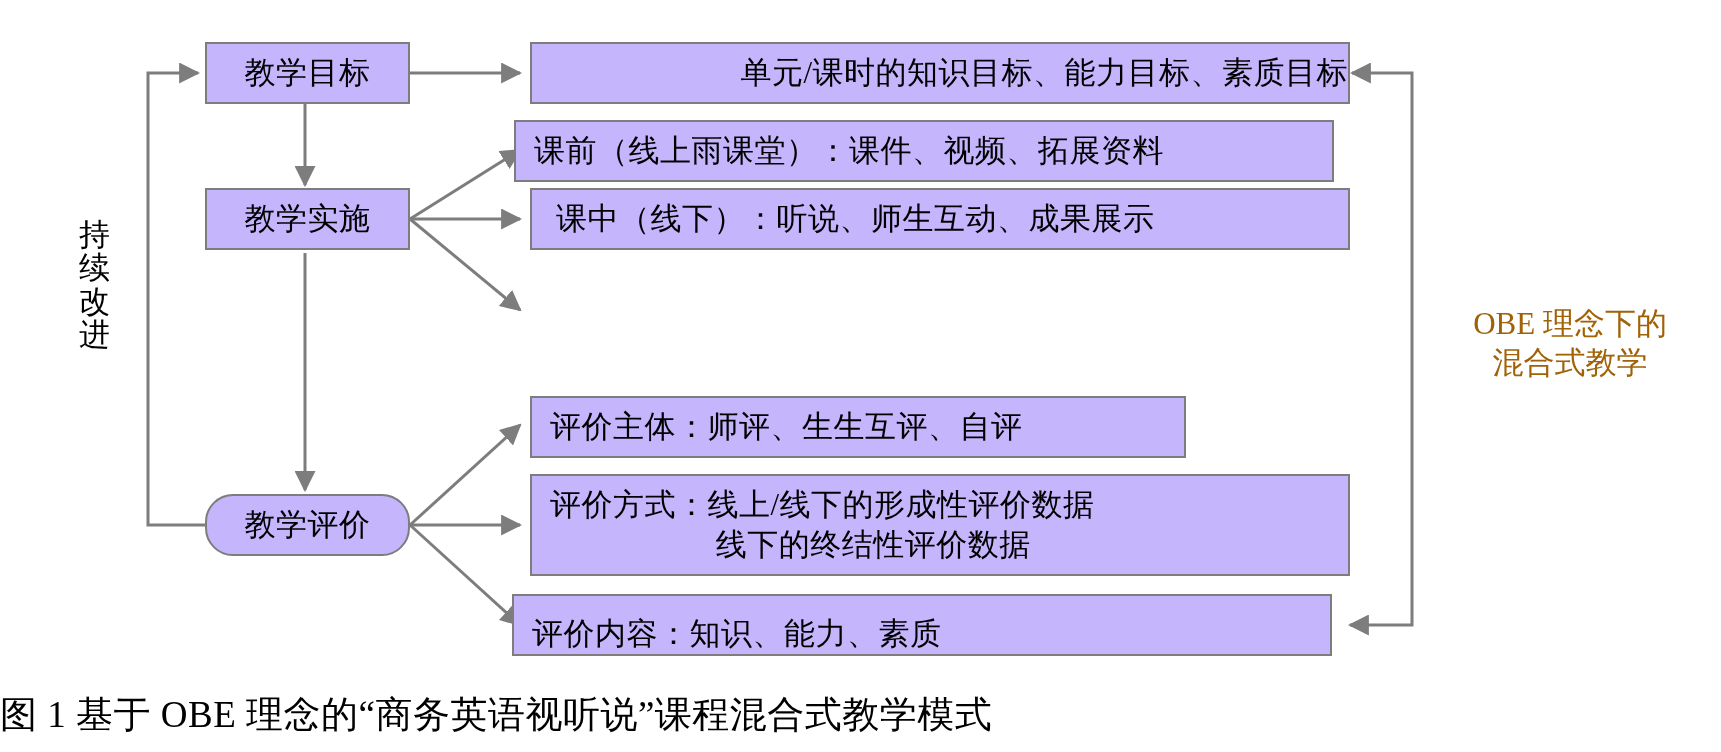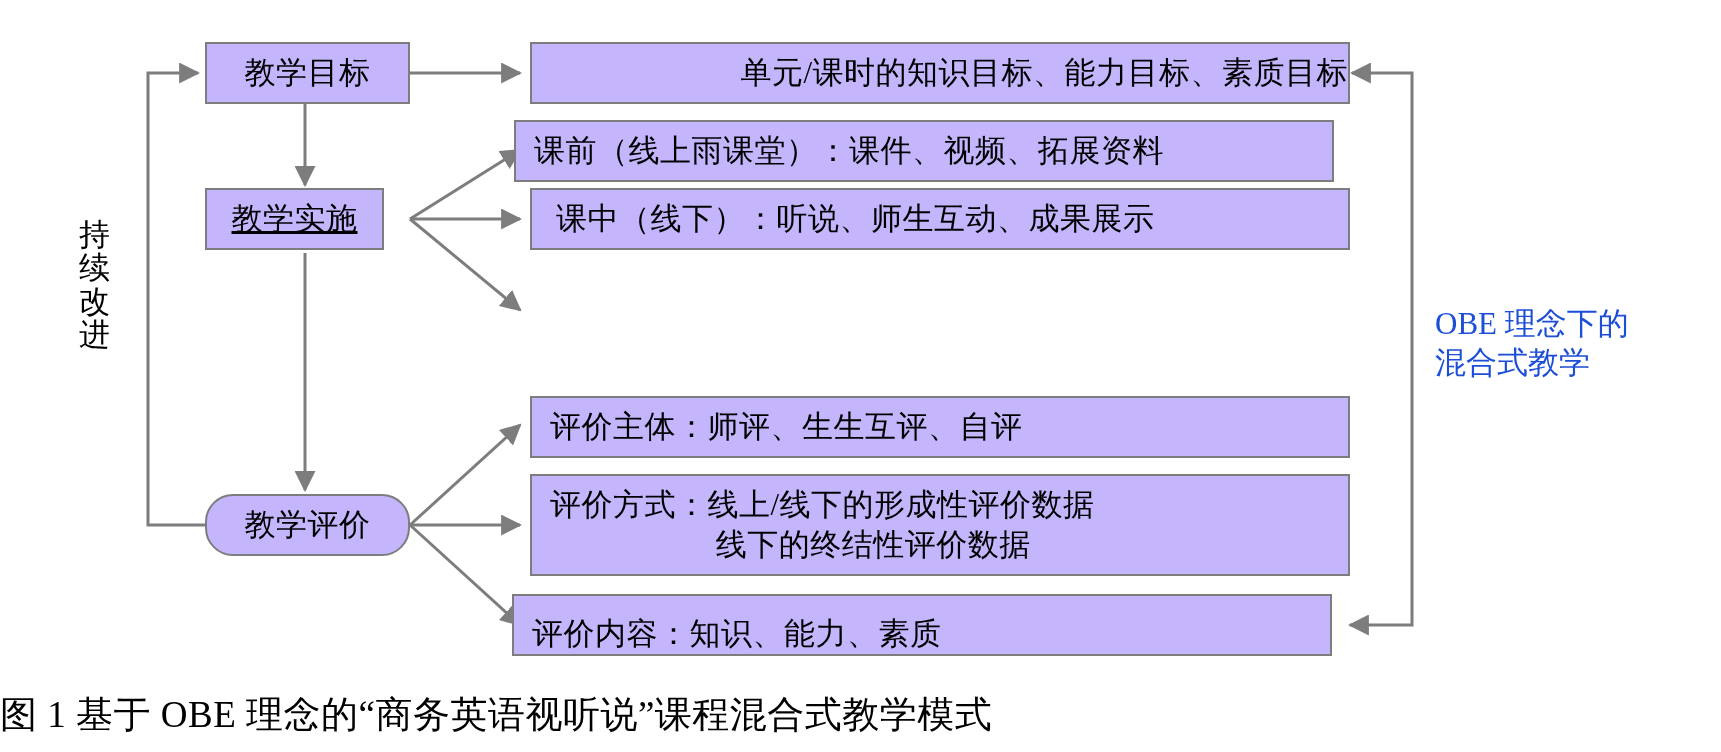--- a/index.html
+++ b/index.html
@@ -52,21 +52,22 @@
     font-size: 31px;
     line-height: 1.08;
     letter-spacing: 1px;
     text-align: center;
     color: #000;
   }
   .side-label {
     position: absolute;
     font-size: 31px;
     line-height: 1.25;
-    color: #1d4ed8;
+    text-align: center;
+    color: #a16207;
     white-space: pre-line;
   }
   .caption {
     position: absolute;
     width: 1365px;
     text-align: left;
     font-size: 37px;
     letter-spacing: 0.5px;
     color: #000;
   }
@@ -101,42 +102,42 @@
       <path d="M 205 525 L 148 525 L 148 73 L 198 73" marker-end="url(#arrow)"></path>
 
       <path d="M 1350 625 L 1412 625 L 1412 73 L 1352 73" marker-start="url(#arrow)" marker-end="url(#arrow)"></path>
     </g>
   </svg>
 
   <div class="node center" style="left:205px; top:42px; width:205px; height:62px;">
     <span>教学目标</span>
   </div>
 
-  <div class="node center" style="left:205px; top:188px; width:179px; height:62px;text-decoration:underline;">
+  <div class="node center" style="left:205px; top:188px; width:205px; height:62px;">
     <span>教学实施</span>
   </div>
 
   <div class="node center" style="left:205px; top:494px; width:205px; height:62px;border-radius:28px;">
     <span>教学评价</span>
   </div>
 
   <div class="node left" style="left:530px; top:42px; width:820px; height:62px;justify-content:flex-end;">
     <span>单元/课时的知识目标、能力目标、素质目标</span>
   </div>
 
   <div class="node left" style="left:514px; top:120px; width:820px; height:62px;">
     <span>课前（线上雨课堂）：课件、视频、拓展资料</span>
   </div>
 
   <div class="node left" style="left:530px; top:188px; width:820px; height:62px;padding-left:24px;">
     <span>课中（线下）：听说、师生互动、成果展示</span>
   </div>
 
 
-  <div class="node left" style="left:530px; top:396px; width:820px; height:62px;">
+  <div class="node left" style="left:530px; top:396px; width:656px; height:62px;">
     <span>评价主体：师评、生生互评、自评</span>
   </div>
 
   <div class="node left" style="left:530px; top:474px; width:820px; height:102px;">
     <span>评价方式：线上/线下的形成性评价数据
 　　　　　 线下的终结性评价数据</span>
   </div>
 
   <div class="node left" style="left:512px; top:594px; width:820px; height:62px;align-items:flex-end;">
     <span>评价内容：知识、能力、素质</span>

